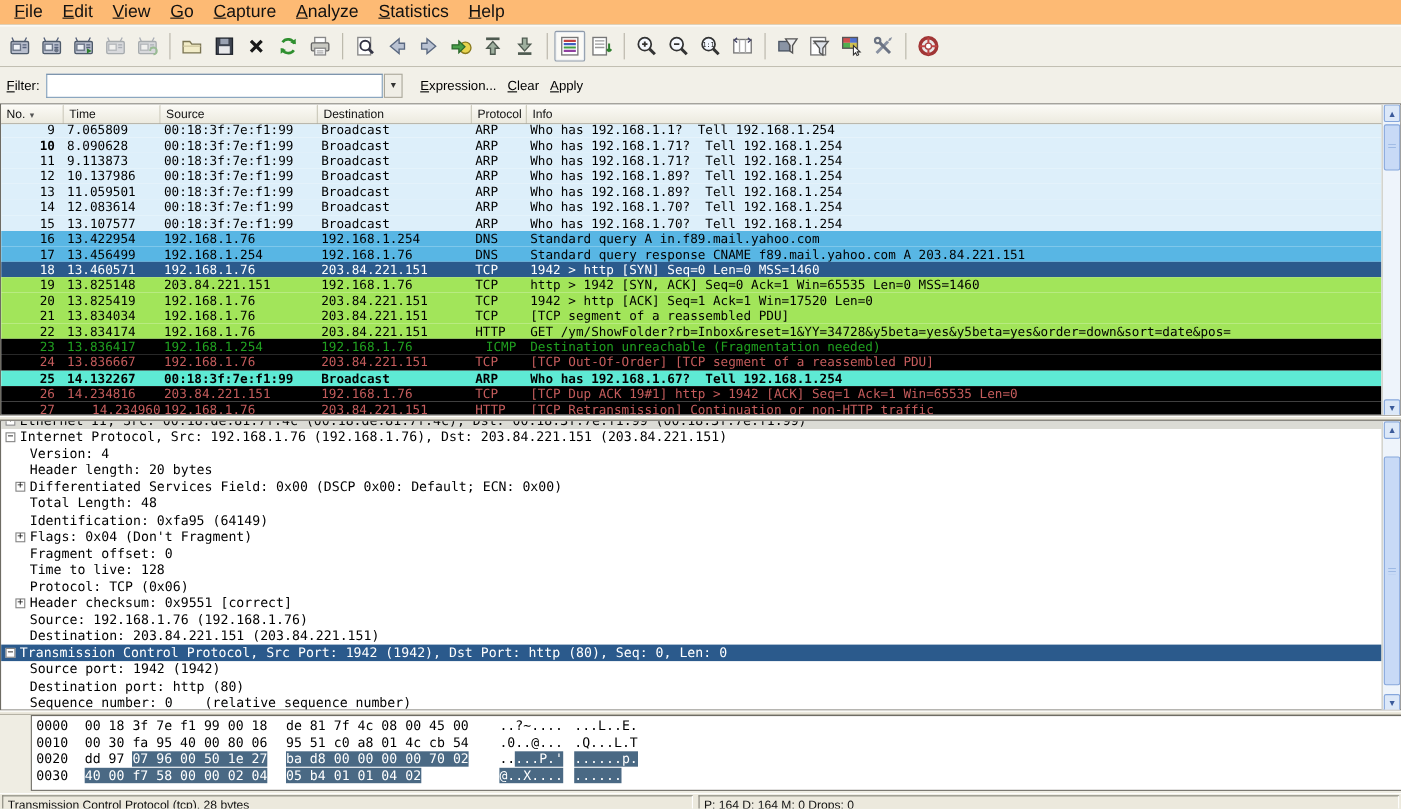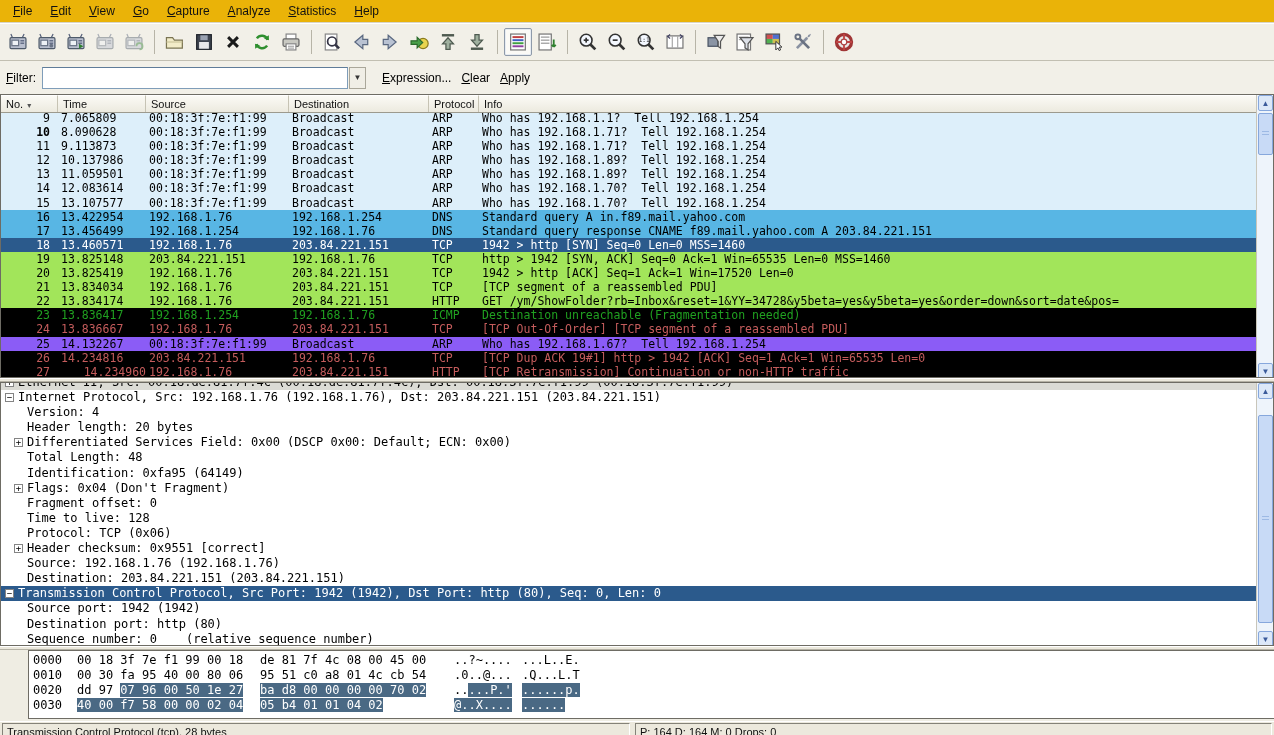--- a/index.html
+++ b/index.html
@@ -2,21 +2,21 @@
 <html><head>
 <meta charset="utf-8">
 <style>
   * { box-sizing: border-box; margin: 0; padding: 0; }
   html,body { width:1274px; height:735px; overflow:hidden; }
   body { font-family:"Liberation Sans", sans-serif; background:#ece9dd; }
   .window { position:relative; width:1274px; height:735px; background:#efede3; }
 
   
   .menubar { height:23px; display:flex; align-items:center; padding-left:4px;
-             background:#eab308; border-bottom:1px solid #d8d5c8; font-size:12px; color:#111; }
+             background:#fdba74; border-bottom:1px solid #d8d5c8; font-size:16px; color:#111; }
   .menu-item { padding:3px 9px 4px 9px; cursor:default; }
   .menu-item u { text-decoration:underline; }
 
   
   .toolbar { height:38px; display:flex; align-items:center; padding-left:4px; gap:1px;
              background:#f2f0e8; border-top:1px solid #fff; border-bottom:1px solid #c2bfb2; }
   .tbtn { width:28px; height:28px; display:flex; align-items:center; justify-content:center;
           border:1px solid transparent; border-radius:2px; }
   .tbtn.toggled { border:1px solid #8e9aaa; background:#fbfaf6; box-shadow: inset 0 0 0 1px #e7ecf2; }
   .tbtn.disabled { opacity:.45; }
@@ -44,21 +44,21 @@
            white-space:nowrap; overflow:hidden; background:linear-gradient(#fbfaf5,#eceadf); }
   .hcell .sort { font-size:8px; color:#555; margin-left:4px; }
   .list-body { position:absolute; left:0; top:18px; right:17px; bottom:0; overflow:hidden; }
   .list-rows { margin-top:-2px; }
   .prow { display:flex; height:14.1px; line-height:14.1px;
           font-family:"DejaVu Sans Mono",monospace; font-size:11.5px; white-space:pre; }
   .pcell { overflow:hidden; flex:none; padding-left:3px; }
   .pcell.num { text-align:right; padding-right:8px; padding-left:0; }
   .pcell.info { flex:1; }
   .r-arp   { background:#ddeffa; color:#000; }
-  .r-arp2  { background:#8b5cf6; color:#000; }
+  .r-arp2  { background:#5eead4; color:#000;font-weight:bold; }
   .r-dns   { background:#58b6e4; color:#000; }
   .r-sel   { background:#2b5a8c; color:#fff; }
   .r-grn   { background:#a2e55a; color:#000; }
   .r-bad   { background:#000; color:#c45c5c; }
   .r-icmp  { background:#000; color:#20a020; }
 
   
   .split { position:absolute; left:0; width:1274px; background:#ece9dd;
            border-top:1px solid #fff; border-bottom:1px solid #b5b2a5; }
 
@@ -368,21 +368,21 @@
           <div class="prow r-arp"><div class="pcell num" style="width: 57px;">13</div><div class="pcell" style="width: 88px;">11.059501</div><div class="pcell" style="width: 143px;">00:18:3f:7e:f1:99</div><div class="pcell" style="width: 140px;">Broadcast</div><div class="pcell" style="width: 50px;">ARP</div><div class="pcell info">Who has 192.168.1.89?  Tell 192.168.1.254</div></div>
           <div class="prow r-arp"><div class="pcell num" style="width: 57px;">14</div><div class="pcell" style="width: 88px;">12.083614</div><div class="pcell" style="width: 143px;">00:18:3f:7e:f1:99</div><div class="pcell" style="width: 140px;">Broadcast</div><div class="pcell" style="width: 50px;">ARP</div><div class="pcell info">Who has 192.168.1.70?  Tell 192.168.1.254</div></div>
           <div class="prow r-arp"><div class="pcell num" style="width: 57px;">15</div><div class="pcell" style="width: 88px;">13.107577</div><div class="pcell" style="width: 143px;">00:18:3f:7e:f1:99</div><div class="pcell" style="width: 140px;">Broadcast</div><div class="pcell" style="width: 50px;">ARP</div><div class="pcell info">Who has 192.168.1.70?  Tell 192.168.1.254</div></div>
           <div class="prow r-dns"><div class="pcell num" style="width: 57px;">16</div><div class="pcell" style="width: 88px;">13.422954</div><div class="pcell" style="width: 143px;">192.168.1.76</div><div class="pcell" style="width: 140px;">192.168.1.254</div><div class="pcell" style="width: 50px;">DNS</div><div class="pcell info">Standard query A in.f89.mail.yahoo.com</div></div>
           <div class="prow r-dns"><div class="pcell num" style="width: 57px;">17</div><div class="pcell" style="width: 88px;">13.456499</div><div class="pcell" style="width: 143px;">192.168.1.254</div><div class="pcell" style="width: 140px;">192.168.1.76</div><div class="pcell" style="width: 50px;">DNS</div><div class="pcell info">Standard query response CNAME f89.mail.yahoo.com A 203.84.221.151</div></div>
           <div class="prow r-sel"><div class="pcell num" style="width: 57px;">18</div><div class="pcell" style="width: 88px;">13.460571</div><div class="pcell" style="width: 143px;">192.168.1.76</div><div class="pcell" style="width: 140px;">203.84.221.151</div><div class="pcell" style="width: 50px;">TCP</div><div class="pcell info">1942 &gt; http [SYN] Seq=0 Len=0 MSS=1460</div></div>
           <div class="prow r-grn"><div class="pcell num" style="width: 57px;">19</div><div class="pcell" style="width: 88px;">13.825148</div><div class="pcell" style="width: 143px;">203.84.221.151</div><div class="pcell" style="width: 140px;">192.168.1.76</div><div class="pcell" style="width: 50px;">TCP</div><div class="pcell info">http &gt; 1942 [SYN, ACK] Seq=0 Ack=1 Win=65535 Len=0 MSS=1460</div></div>
           <div class="prow r-grn"><div class="pcell num" style="width: 57px;">20</div><div class="pcell" style="width: 88px;">13.825419</div><div class="pcell" style="width: 143px;">192.168.1.76</div><div class="pcell" style="width: 140px;">203.84.221.151</div><div class="pcell" style="width: 50px;">TCP</div><div class="pcell info">1942 &gt; http [ACK] Seq=1 Ack=1 Win=17520 Len=0</div></div>
           <div class="prow r-grn"><div class="pcell num" style="width: 57px;">21</div><div class="pcell" style="width: 88px;">13.834034</div><div class="pcell" style="width: 143px;">192.168.1.76</div><div class="pcell" style="width: 140px;">203.84.221.151</div><div class="pcell" style="width: 50px;">TCP</div><div class="pcell info">[TCP segment of a reassembled PDU]</div></div>
           <div class="prow r-grn"><div class="pcell num" style="width: 57px;">22</div><div class="pcell" style="width: 88px;">13.834174</div><div class="pcell" style="width: 143px;">192.168.1.76</div><div class="pcell" style="width: 140px;">203.84.221.151</div><div class="pcell" style="width: 50px;">HTTP</div><div class="pcell info">GET /ym/ShowFolder?rb=Inbox&amp;reset=1&amp;YY=34728&amp;y5beta=yes&amp;y5beta=yes&amp;order=down&amp;sort=date&amp;pos=</div></div>
-          <div class="prow r-icmp"><div class="pcell num" style="width: 57px;">23</div><div class="pcell" style="width: 88px;">13.836417</div><div class="pcell" style="width: 143px;">192.168.1.254</div><div class="pcell" style="width: 140px;">192.168.1.76</div><div class="pcell" style="width: 50px;">ICMP</div><div class="pcell info">Destination unreachable (Fragmentation needed)</div></div>
+          <div class="prow r-icmp"><div class="pcell num" style="width: 57px;">23</div><div class="pcell" style="width: 88px;">13.836417</div><div class="pcell" style="width: 143px;">192.168.1.254</div><div class="pcell" style="width: 140px;">192.168.1.76</div><div class="pcell" style="width: 50px; text-align: center;">ICMP</div><div class="pcell info">Destination unreachable (Fragmentation needed)</div></div>
           <div class="prow r-bad"><div class="pcell num" style="width: 57px;">24</div><div class="pcell" style="width: 88px;">13.836667</div><div class="pcell" style="width: 143px;">192.168.1.76</div><div class="pcell" style="width: 140px;">203.84.221.151</div><div class="pcell" style="width: 50px;">TCP</div><div class="pcell info">[TCP Out-Of-Order] [TCP segment of a reassembled PDU]</div></div>
           <div class="prow r-arp2"><div class="pcell num" style="width: 57px;">25</div><div class="pcell" style="width: 88px;">14.132267</div><div class="pcell" style="width: 143px;">00:18:3f:7e:f1:99</div><div class="pcell" style="width: 140px;">Broadcast</div><div class="pcell" style="width: 50px;">ARP</div><div class="pcell info">Who has 192.168.1.67?  Tell 192.168.1.254</div></div>
           <div class="prow r-bad"><div class="pcell num" style="width: 57px;">26</div><div class="pcell" style="width: 88px;">14.234816</div><div class="pcell" style="width: 143px;">203.84.221.151</div><div class="pcell" style="width: 140px;">192.168.1.76</div><div class="pcell" style="width: 50px;">TCP</div><div class="pcell info">[TCP Dup ACK 19#1] http &gt; 1942 [ACK] Seq=1 Ack=1 Win=65535 Len=0</div></div>
           <div class="prow r-bad"><div class="pcell num" style="width: 57px;">27</div><div class="pcell" style="width: 88px; text-align: right;">14.234960</div><div class="pcell" style="width: 143px;">192.168.1.76</div><div class="pcell" style="width: 140px;">203.84.221.151</div><div class="pcell" style="width: 50px;">HTTP</div><div class="pcell info">[TCP Retransmission] Continuation or non-HTTP traffic</div></div>
         </div>
     </div>
     <div class="vsb" id="list-vsb" style="right:0; top:0; height:284px;">
         <div class="btn" style="top:0;">▲</div>
         <div class="thumb" style="top:18px; height:42px;">
           <div class="grip"></div>

